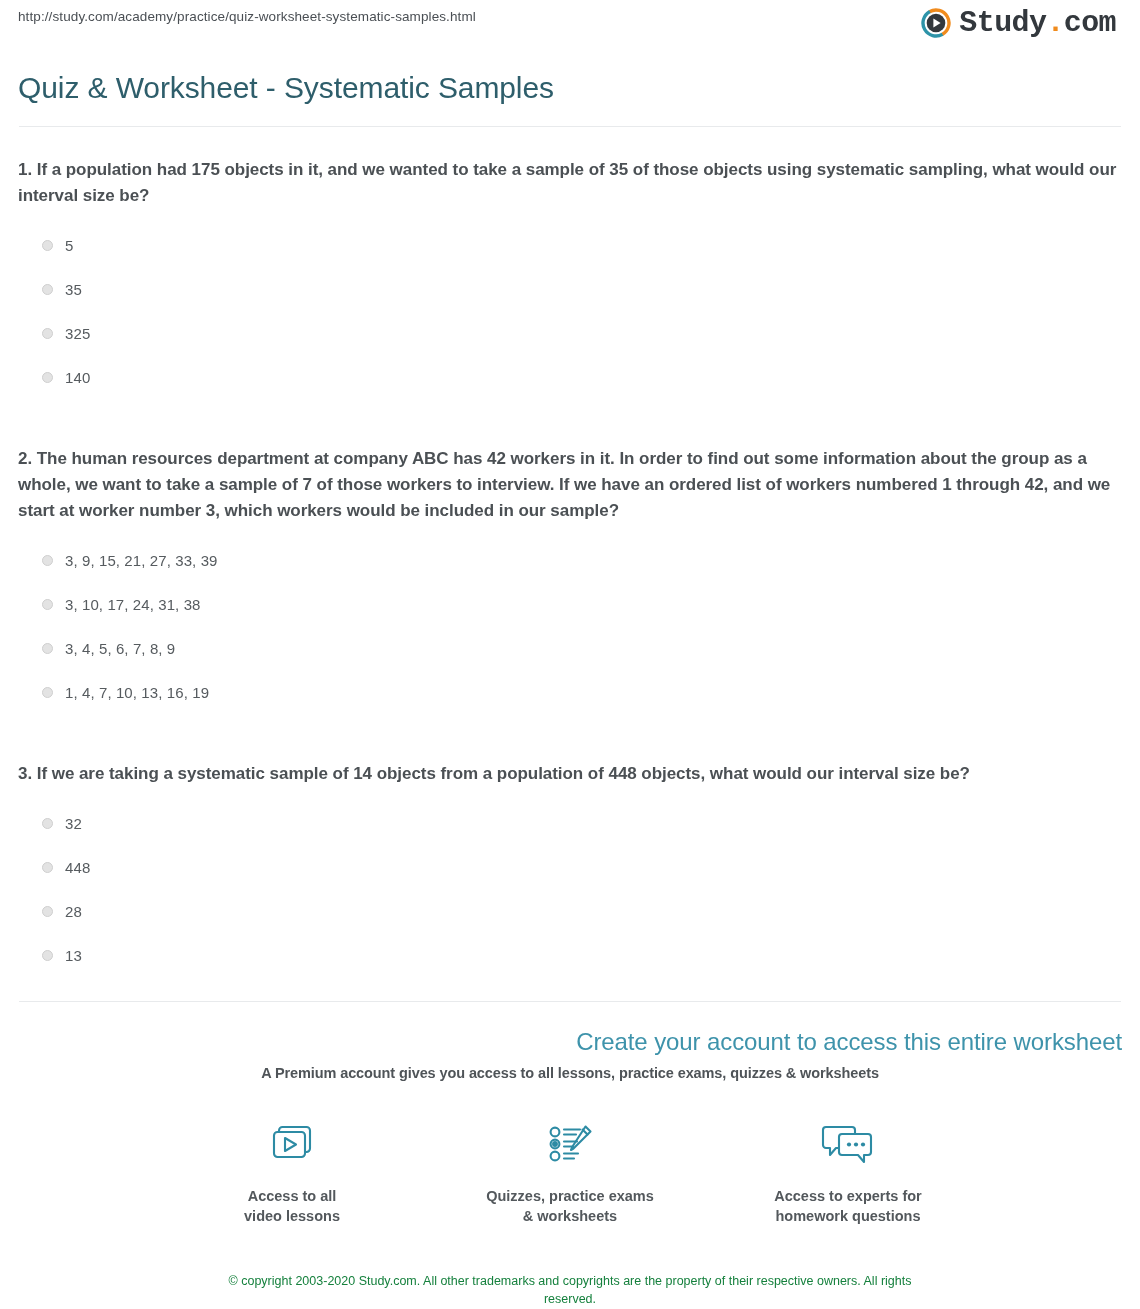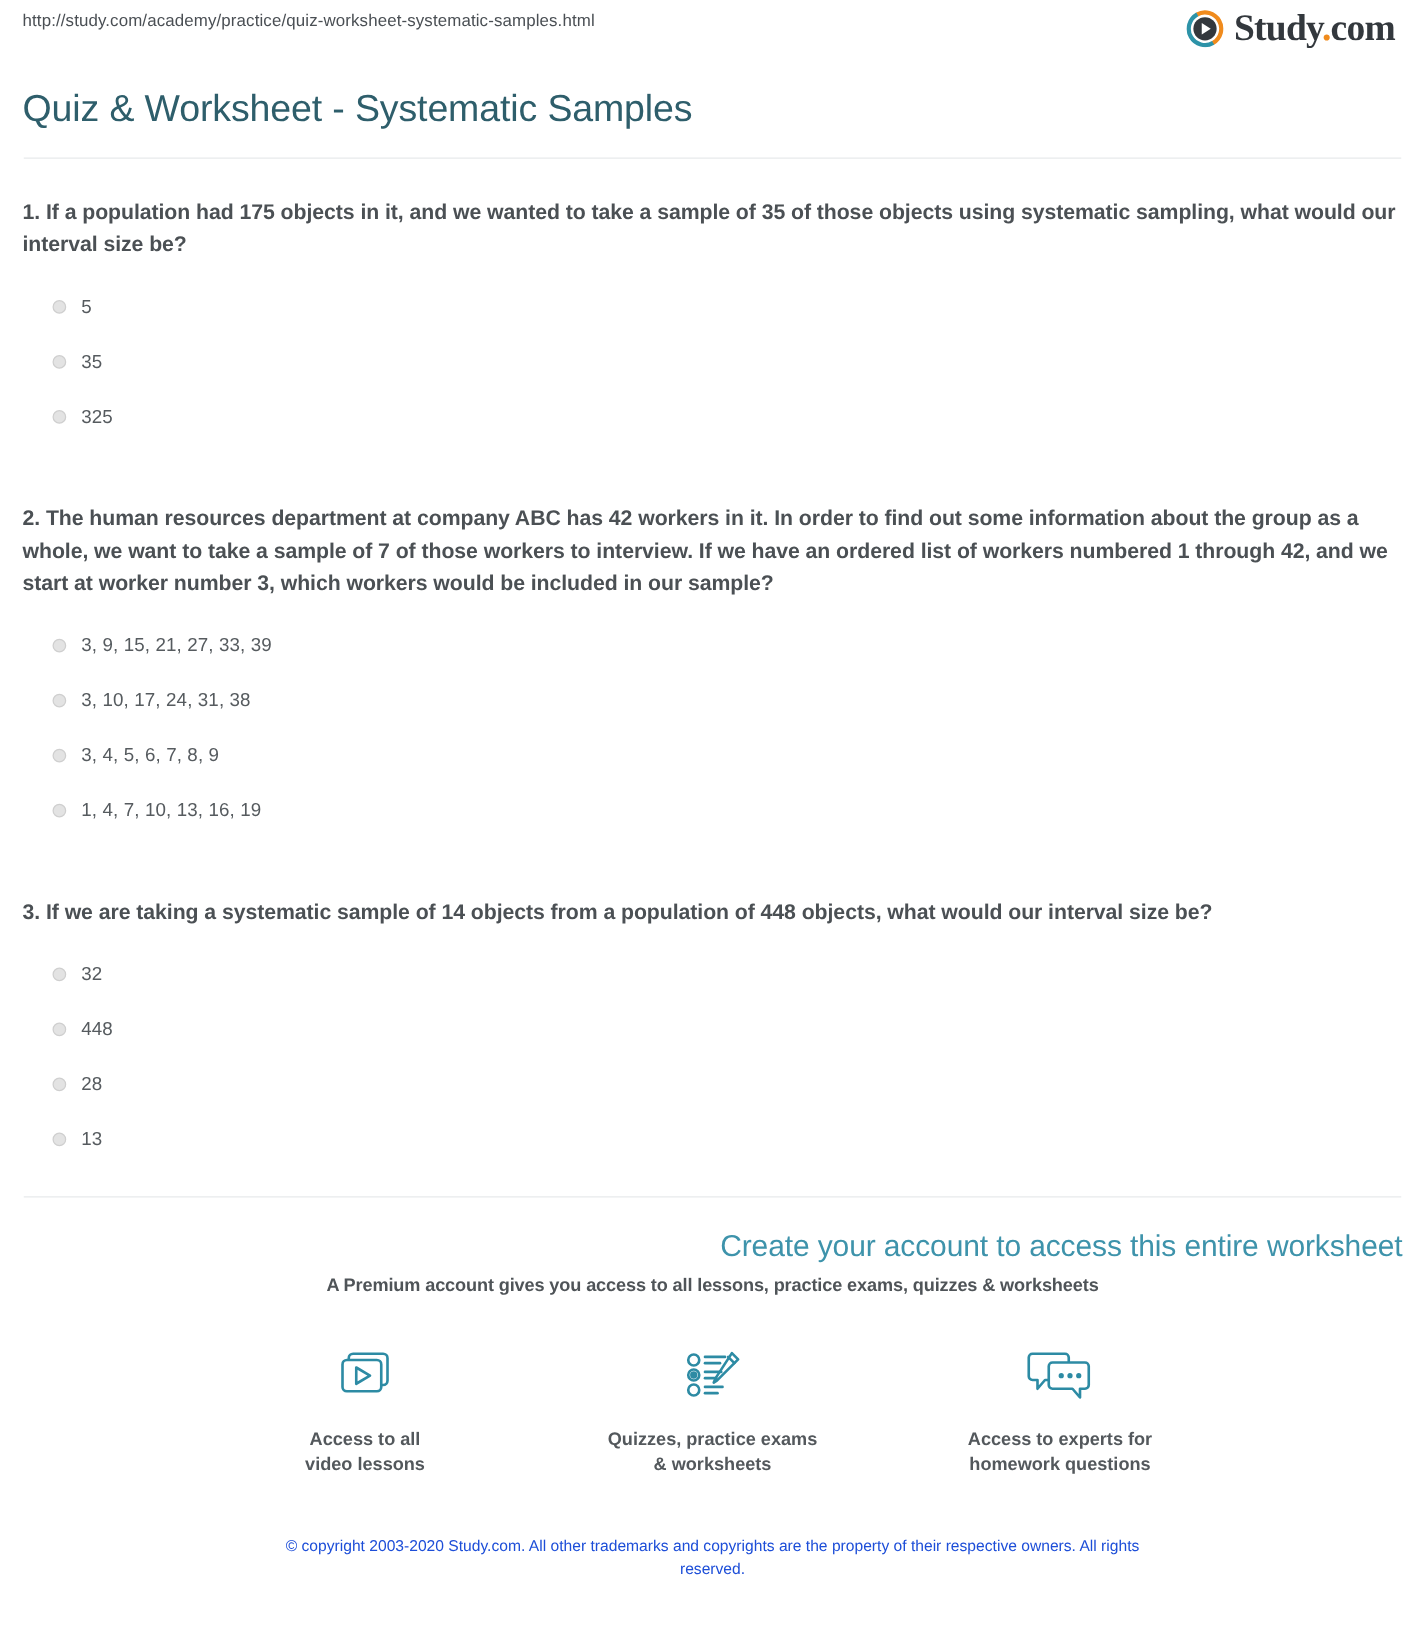--- a/index.html
+++ b/index.html
@@ -49,21 +49,21 @@
     width: 30px;
     height: 30px;
     display: block;
   }
   .logo-text {
     font-size: 30px;
     font-weight: 700;
     letter-spacing: -0.6px;
     color: #33383d;
     line-height: 1;
-    font-family: Liberation Serif, serif;
+    font-family: Liberation Mono, monospace;
   }
   .logo-text .dot { color: #f08b1d; }
 
   
   .page-title {
     font-size: 30px;
     font-weight: 400;
     color: #2e5e6b;
     margin: 9px 0 0 0;
     padding: 0 0 22px 0;
@@ -157,21 +157,21 @@
     margin-top: 12px;
     font-size: 14.5px;
     line-height: 1.35;
     color: #53585c;
   }
 
   .copyright {
     margin-top: 46px;
     text-align: center;
     font-size: 12.5px;
-    color: #1d4ed8;
+    color: #15803d;
     line-height: 1.45;
     padding: 0 200px;
   }
 </style>
 </head>
 <body>
 
 <div class="page">
 
   <div class="header">
@@ -202,20 +202,24 @@
           <span class="radio"></span>
           <span class="option-label">5</span>
         </li>
         <li class="option">
           <span class="radio"></span>
           <span class="option-label">35</span>
         </li>
         <li class="option">
           <span class="radio"></span>
           <span class="option-label">325</span>
+        </li>
+        <li class="option">
+          <span class="radio"></span>
+          <span class="option-label">140</span>
         </li>
       </ul>
     </div>
 
     <div class="gap-q2"></div>
 
     <div class="question-block">
       <p class="question-text">2. The human resources department at company ABC has 42 workers in it. In order to find out some information about the group as a whole, we want to take a sample of 7 of those workers to interview. If we have an ordered list of workers numbered 1 through 42, and we start at worker number 3, which workers would be included in our sample?</p>
       <ul class="options">
         <li class="option">

